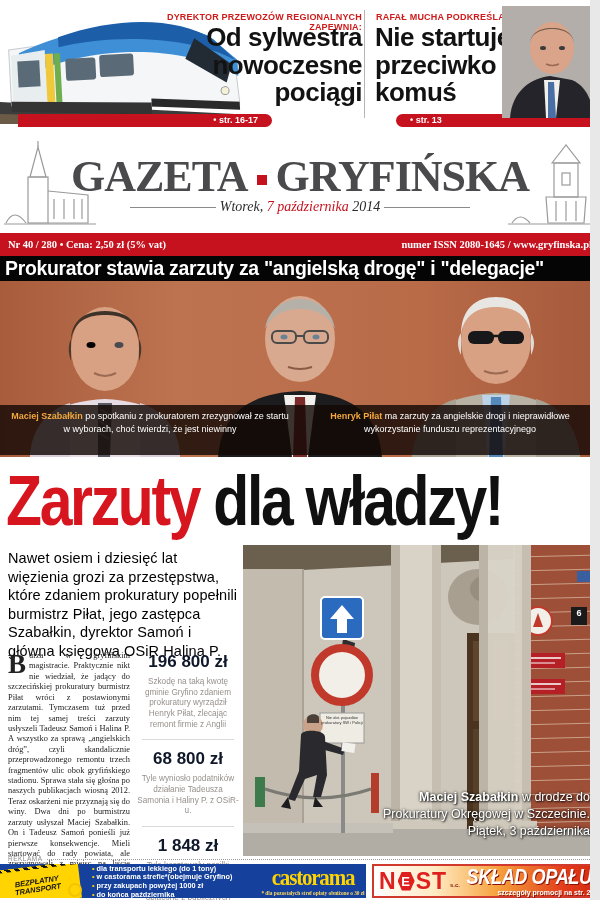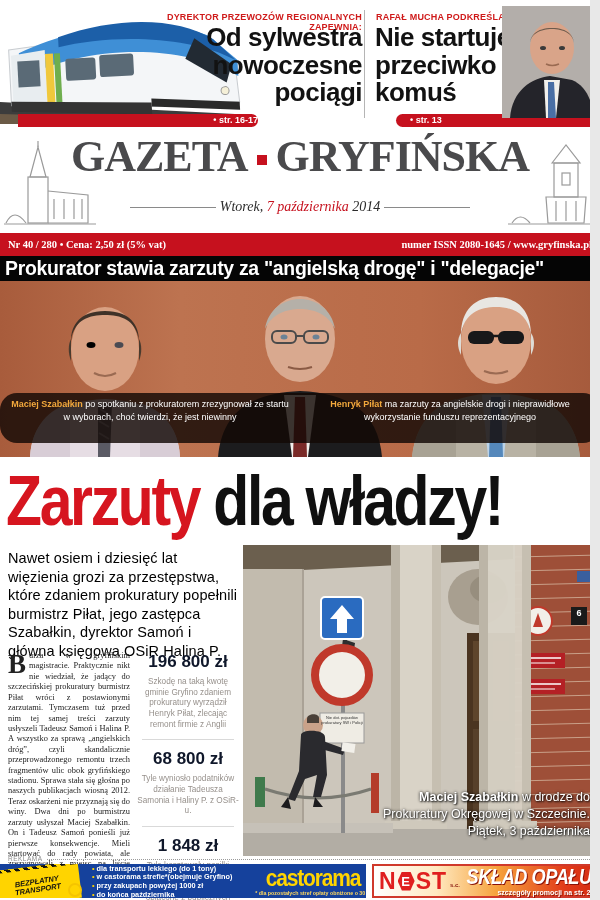--- a/index.html
+++ b/index.html
@@ -4,21 +4,21 @@
 <style>
   html,body{margin:0;padding:0;background:#e8e8e8;}
   #page{position:relative;width:590px;height:900px;background:#fff;overflow:hidden;
         font-family:"Liberation Sans",sans-serif;}
   .abs{position:absolute;}
 
   
   .kicker{font-size:9px;font-weight:bold;color:#cf1a1a;letter-spacing:.2px;}
   .tease-h{font-size:26px;font-weight:bold;color:#121212;line-height:1.06;letter-spacing:-.5px;}
   .pill{background:#c6111e;color:#fff;font-size:9px;font-weight:bold;height:13px;line-height:13px;}
-  .pill-l{border-radius:0 7px 7px 0;text-align:right;}
+  .pill-l{border-radius:0 7px 7px 0;text-align:right;padding-right:14px;}
   .pill-r{border-radius:7px 0 0 7px;text-align:left;padding-left:14px;}
   .vdiv{width:1px;background:#b5b5b5;}
 
   
   .mast-title{font-family:"Liberation Serif",serif;font-weight:bold;font-size:44px;
               color:#4a4a4c;letter-spacing:-1px;white-space:nowrap;}
   .redsq{display:inline-block;width:10px;height:10px;background:#c6111e;margin:0 9px 6px 9px;}
   .dateline{font-family:"Liberation Serif",serif;font-style:italic;font-size:14px;color:#2b2b2b;
             display:flex;align-items:center;justify-content:center;gap:4px;}
   .dateline .rule{height:1px;background:#8a8a8a;width:86px;}
@@ -67,21 +67,21 @@
   .badge-inner{position:absolute;left:-6px;top:2px;width:86px;height:34px;background:#ffd400;
                transform:rotate(-7deg);border-top:3px solid;border-image:repeating-linear-gradient(45deg,#111 0 3px,#ffd400 3px 6px) 3;
                display:flex;align-items:center;justify-content:center;}
   .badge-txt{font-size:7.5px;font-weight:bold;color:#111;font-style:italic;line-height:1.1;
              transform:rotate(-2deg);text-align:center;}
   .hookc{position:absolute;right:4px;bottom:1px;width:10px;height:10px;border:2.5px solid #f5c400;
          border-radius:50%;}
   .bullets{flex:1;padding:2px 0 0 6px;display:flex;flex-direction:column;justify-content:center;}
   .bullets div{font-size:7.3px;font-weight:bold;color:#fff;line-height:1.18;white-space:nowrap;}
   .bullets .bdot{color:#ffd400;}
-  .castlogo-wrap{width:106px;display:flex;flex-direction:column;justify-content:center;align-items:center;}
+  .castlogo-wrap{width:106px;display:flex;flex-direction:column;justify-content:center;align-items:center;font-family:Liberation Serif, serif;}
   .castlogo{color:#ffd400;font-weight:bold;font-size:21px;letter-spacing:-1.2px;line-height:1;
             transform:scaleY(1.1);}
   .castfine{font-size:5.3px;color:#ffd95e;font-weight:bold;white-space:nowrap;margin-top:2px;}
   .ad-nest{background:linear-gradient(90deg,#ffffff 0%,#ffe9c0 28%,#f6a23c 55%,#e23c1a 85%,#d42a12 100%);
            border:2px solid #d0392b;display:flex;align-items:center;padding:0 5px;box-sizing:border-box;}
   .nestlogo{display:flex;align-items:center;font-weight:bold;font-size:23px;color:#e01f1f;
             letter-spacing:1px;line-height:1;}
   .hex{display:inline-flex;align-items:center;justify-content:center;width:17px;height:19px;
        background:#e01f1f;clip-path:polygon(25% 0,75% 0,100% 50%,75% 100%,25% 100%,0 50%);
        color:#fff;font-size:13px;font-weight:bold;margin:0 1px;}
@@ -172,21 +172,21 @@
         <rect x="50" y="22" width="24" height="34"></rect>
         <path d="M42,56 L82,56 L80,82 L44,82 Z"></path>
         <line x1="52" y1="60" x2="52" y2="80"></line>
           <line x1="62" y1="60" x2="62" y2="80"></line>
           <line x1="72" y1="60" x2="72" y2="80"></line>
         <rect x="58" y="32" width="8" height="12"></rect>
         <path d="M8,82 Q16,70 26,82"></path>
         <line x1="4" y1="83" x2="90" y2="83"></line>
       </g>
     </svg>
-    <div class="abs" style="left:0;top:0;width:600px;text-align:center;">
+    <div class="abs" style="left:0;top:20px;width:600px;text-align:center;">
       <span class="mast-title">GAZETA</span><span class="redsq"></span><span class="mast-title">GRYFIŃSKA</span>
     </div>
     <div class="abs dateline" style="left:0;top:68px;width:600px;">
       <span class="rule"></span>
       <span>
         <span>Wtorek,</span>
         <span class="date-red">7 października</span>
         <span>2014</span>
       </span>
       <span class="rule"></span>
@@ -244,21 +244,21 @@
       <ellipse cx="98" cy="58" rx="35" ry="43" fill="#d9a183"></ellipse>
       <path d="M63,52 C63,26 78,14 98,14 C118,14 133,26 133,52 C130,30 114,24 98,24 C82,24 66,30 63,52 Z" fill="#e8e6e2"></path>
       <path d="M63,50 L63,72 C59,64 59,56 63,50 Z" fill="#dedcd6"></path>
       <path d="M133,50 L133,72 C137,64 137,56 133,50 Z" fill="#dedcd6"></path>
       <rect x="70" y="48" width="26" height="13" rx="6" fill="#18181a"></rect>
       <rect x="100" y="48" width="26" height="13" rx="6" fill="#18181a"></rect>
       <line x1="94" y1="53" x2="102" y2="53" stroke="#18181a" stroke-width="2.5"></line>
       <path d="M86,88 Q98,93 110,88" stroke="#9a6a52" fill="none" stroke-width="2"></path>
     </svg>
 
-    <div class="abs capbar" style="left:0;bottom:14px;width:600px;height:50px;border-radius:17px;">
+    <div class="abs capbar" style="left:0;bottom:2px;width:600px;height:50px;">
       <div class="capcell">
         <span class="capname">Maciej Szabałkin</span><span> po spotkaniu z prokuratorem zrezygnował ze startu w wyborach, choć twierdzi, że jest niewinny</span>
       </div>
       <div class="capcell">
         <span class="capname">Henryk Piłat</span><span> ma zarzuty za angielskie drogi i nieprawidłowe wykorzystanie funduszu reprezentacyjnego</span>
       </div>
     </div>
   </div>
 
   <div class="abs mainhead" style="left:6px;top:466px;width:594px;height:76px;">

